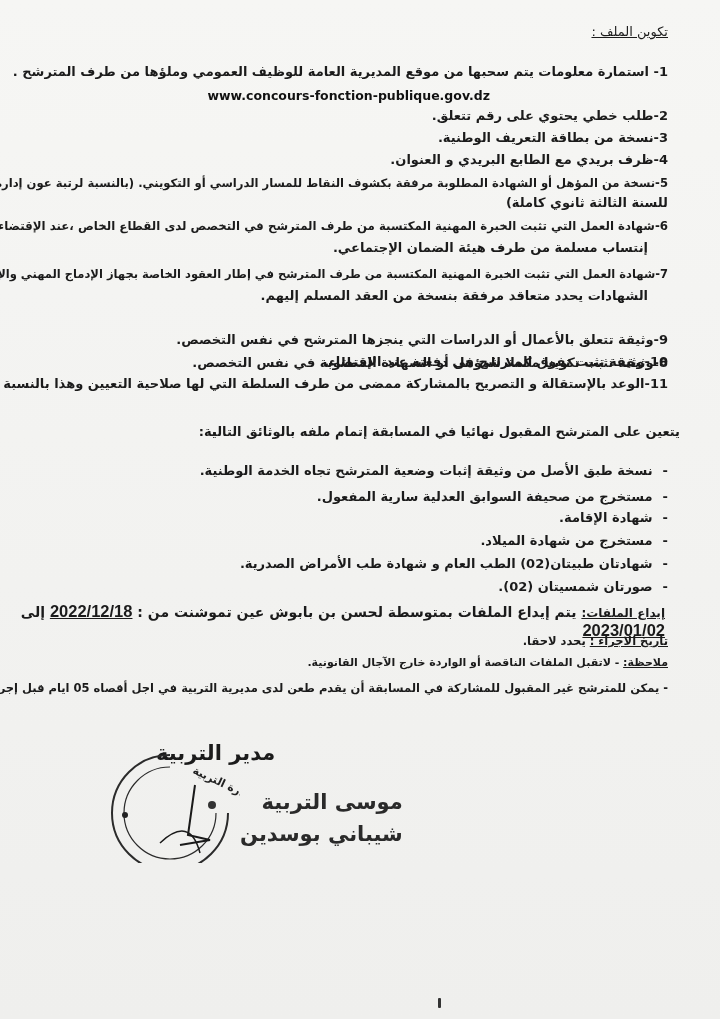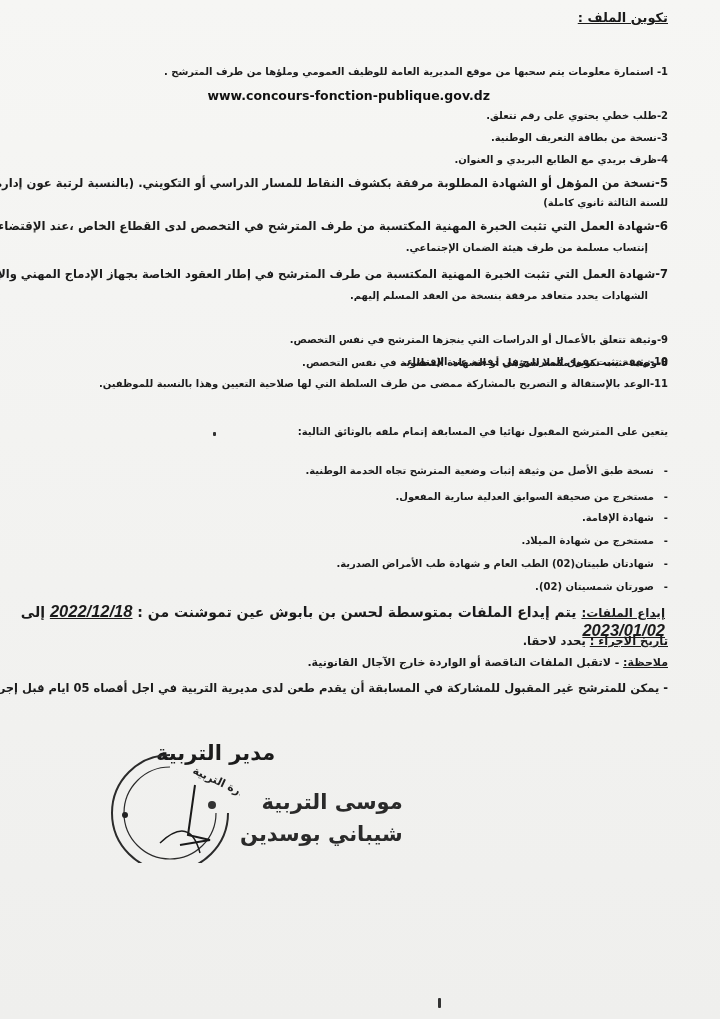--- a/index.html
+++ b/index.html
@@ -5,27 +5,27 @@
     html, body { margin:0; padding:0; }
     body {
       width:720px; height:1019px; overflow:hidden;
       background:#f3f3f1;
       font-family:"DejaVu Sans", sans-serif;
       color:#1b1b1b;
       position:relative;
     }
     .page { position:absolute; inset:0; background:linear-gradient(180deg,#f6f6f4 0%,#efefed 100%); }
     .rtl { direction:rtl; unicode-bidi:embed; }
-    .line { position:absolute; white-space:nowrap; font-size:10px; font-weight:bold; line-height:16px; }
-    .title { position:absolute; right:52px; top:10px; font-size:13px; font-weight:bold; text-decoration:underline;margin-left:12px; }
+    .line { position:absolute; white-space:nowrap; font-size:13px; font-weight:bold; line-height:16px; }
+    .title { position:absolute; right:52px; top:24px; font-size:13px; font-weight:normal; text-decoration:underline;margin-left:12px; }
     .url { position:absolute; right:230px; top:88px; font-size:12.5px; font-weight:bold; direction:ltr; color:#111;text-align:right; }
     .dash { display:inline-block; margin-left:10px; }
     .deposit { position:absolute; right:55px; top:602px; font-size:14px; font-weight:bold; }
     .deposit .lbl { font-size:12px; text-decoration:underline; }
-    .deposit .date { font-size:16.5px; text-decoration:underline; font-family:"Liberation Sans", sans-serif;font-style:italic; }
+    .deposit .date { font-size:16.5px; text-decoration:underline; font-family:"Liberation Sans", sans-serif; }
     .ulbl { text-decoration:underline; }
     .stamp { position:absolute; left:100px; top:745px; width:140px; height:118px; }
     .sig { position:absolute; left:240px; top:790px; font-size:21px; font-weight:bold; color:#2a2a2a; letter-spacing:1px; }
     .director { position:absolute; left:156px; top:728px; font-size:21px; font-weight:bold;margin-top:13px; }
     .speck { position:absolute; background:#333; border-radius:1px; }
   </style>
 </head>
 <body>
 
 <div class="page">
@@ -47,21 +47,21 @@
   <div class="line rtl" style="right:52px; top:266px; font-size:11.5px;"><span>7-</span><span>شهادة العمل التي تثبت الخبرة المهنية المكتسبة من طرف المترشح في إطار العقود الخاصة بجهاز الإدماج المهني والإجتماعي لحاملي</span></div>
   <div class="line rtl" style="right:72px; top:288px;">الشهادات يحدد متعاقد مرفقة بنسخة من العقد المسلم إليهم.</div>
 
   <div class="line rtl" style="right:52px; top:310px;margin-top:45px;"><span>8-</span><span>وثيقة تثبت تكوينا مكملا للمؤهل أو الشهادة المطلوبة في نفس التخصص.</span></div>
   <div class="line rtl" style="right:52px; top:332px;"><span>9-</span><span>وثيقة تتعلق بالأعمال أو الدراسات التي ينجزها المترشح في نفس التخصص.</span></div>
   <div class="line rtl" style="right:52px; top:354px;"><span>10-</span><span>وثيقة تثبت تفوق المترشح في دفعته عند الإقتضاء.</span></div>
   <div class="line rtl" style="right:52px; top:376px;"><span>11-</span><span>الوعد بالإستقالة و التصريح بالمشاركة ممضى من طرف السلطة التي لها صلاحية التعيين وهذا بالنسبة للموظفين.</span></div>
 
   <div class="speck" style="left:213px; top:432px; width:3px; height:4px;"></div>
 
-  <div class="line rtl" style="right:52px; top:424px;">يتعين على المترشح المقبول نهائيا في المسابقة إتمام ملفه بالوثائق التالية:</div>
+  <div class="line rtl" style="right:40px; top:424px;">يتعين على المترشح المقبول نهائيا في المسابقة إتمام ملفه بالوثائق التالية:</div>
 
   <div class="line rtl" style="right:52px; top:463px;"><span class="dash">-</span><span>نسخة طبق الأصل من وثيقة إثبات وضعية المترشح تجاه الخدمة الوطنية.</span></div>
   <div class="line rtl" style="right:52px; top:489px;"><span class="dash">-</span><span>مستخرج من صحيفة السوابق العدلية سارية المفعول.</span></div>
   <div class="line rtl" style="right:52px; top:510px;"><span class="dash">-</span><span>شهادة الإقامة.</span></div>
   <div class="line rtl" style="right:52px; top:533px;margin-left:43px;"><span class="dash">-</span><span>مستخرج من شهادة الميلاد.</span></div>
   <div class="line rtl" style="right:52px; top:556px;"><span class="dash">-</span><span>شهادتان طبيتان(02) الطب العام و شهادة طب الأمراض الصدرية.</span></div>
   <div class="line rtl" style="right:52px; top:579px;"><span class="dash">-</span><span>صورتان شمسيتان (02).</span></div>
 
   <div class="deposit rtl">
     <span class="lbl">إيداع الملفات:</span>

